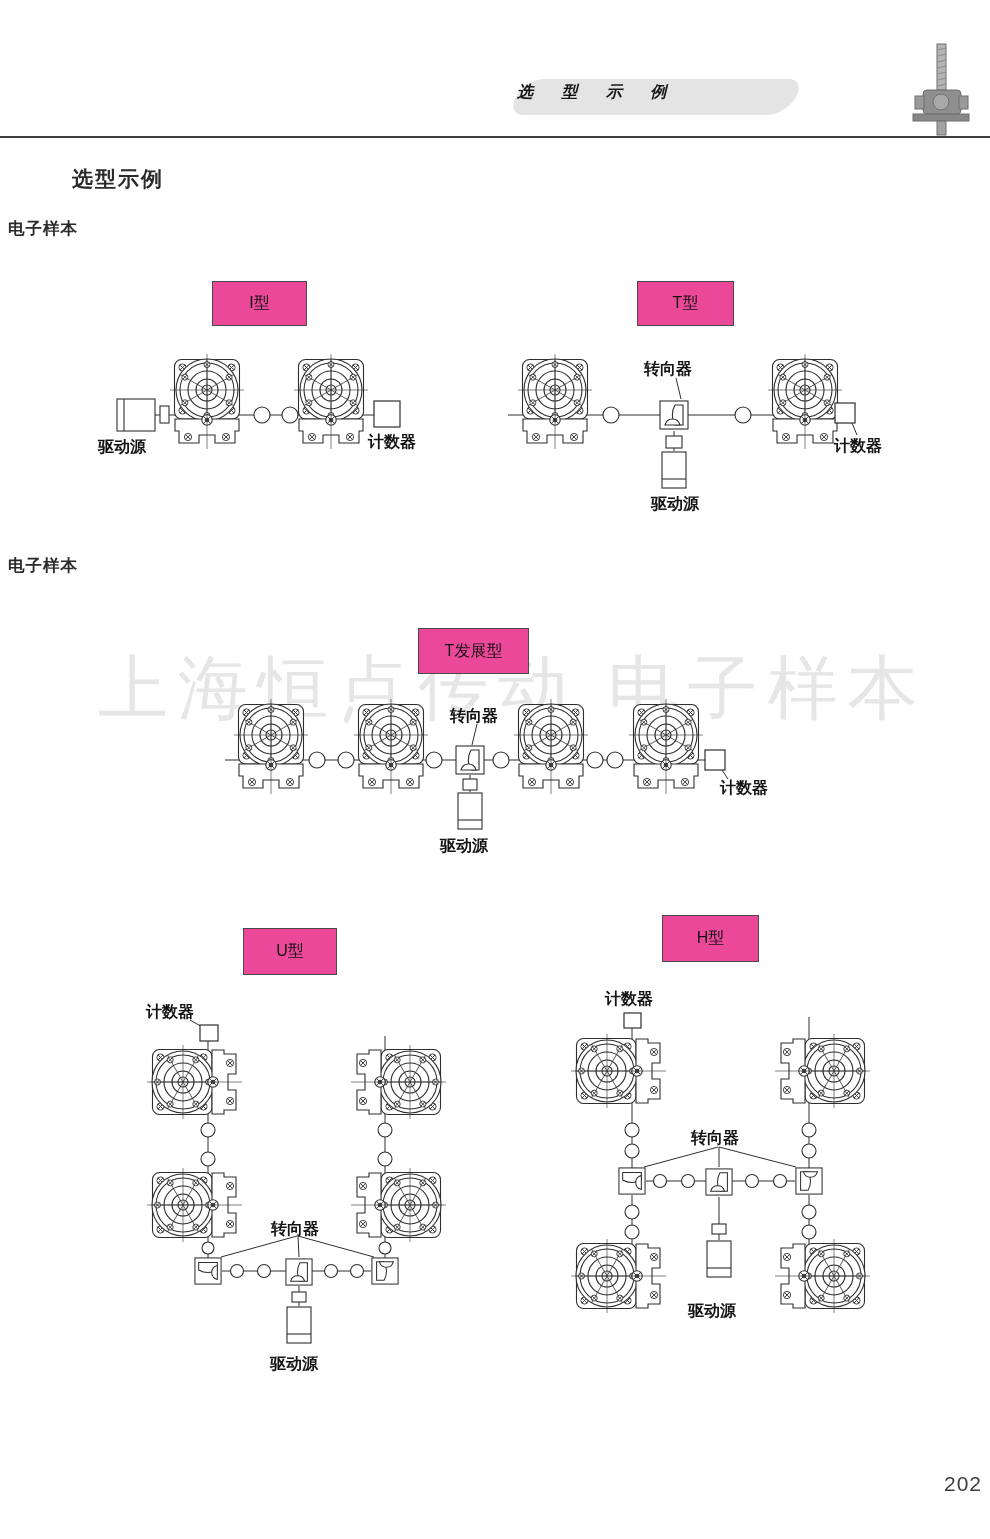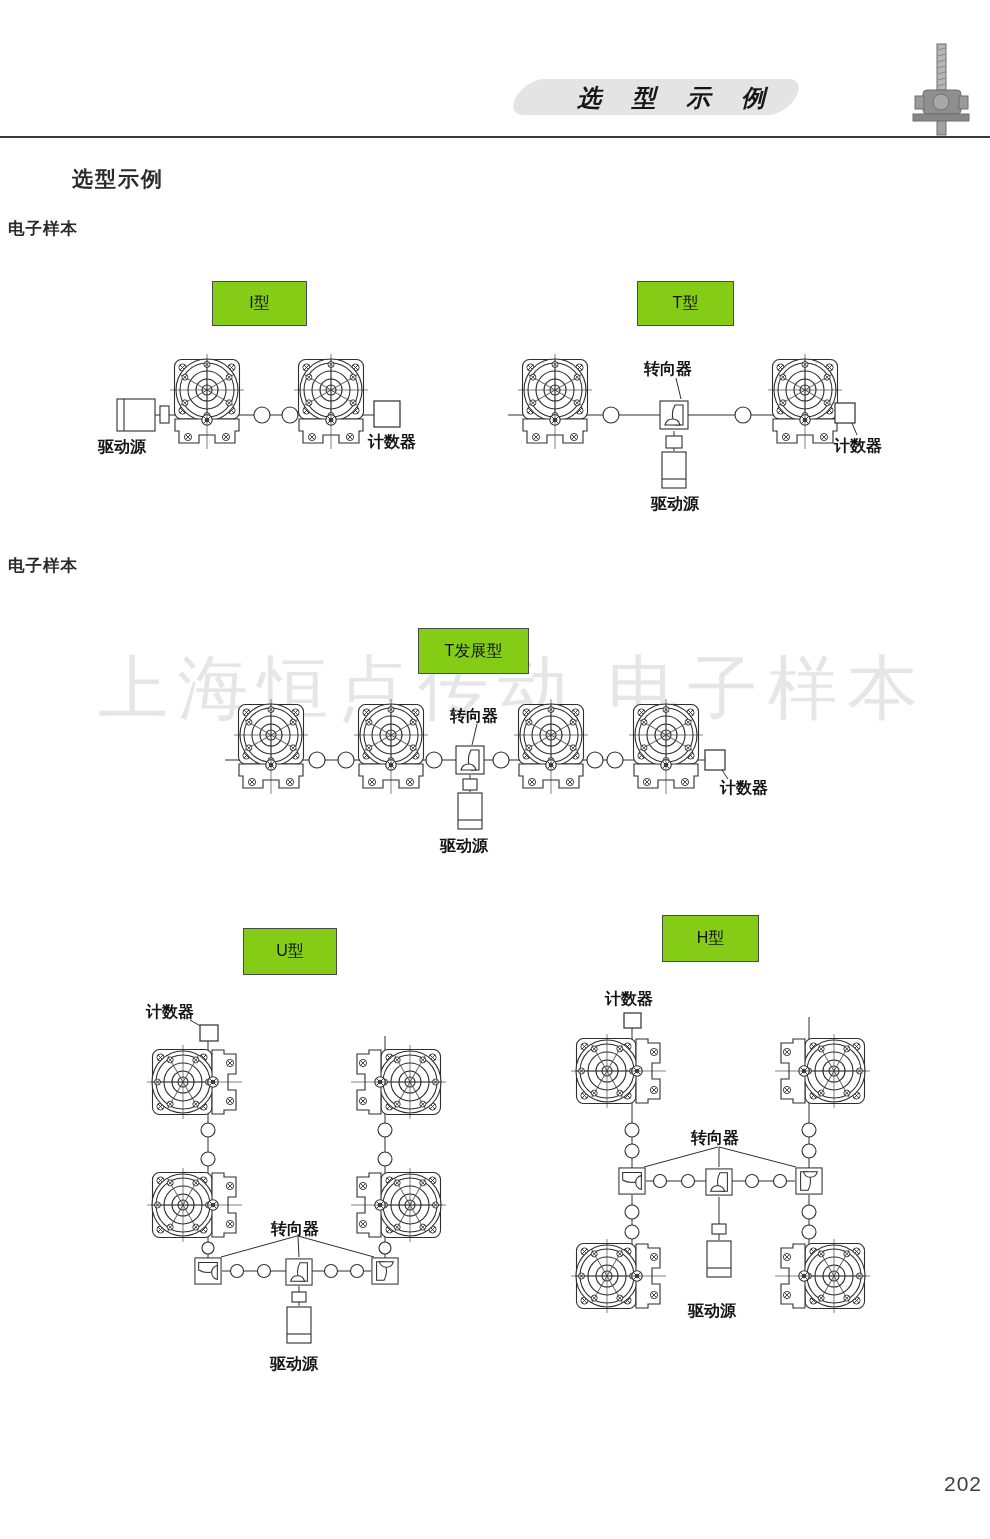--- a/index.html
+++ b/index.html
@@ -1,28 +1,28 @@
 <!DOCTYPE html>
 <html><head>
 <meta charset="utf-8">
 <style>
   html,body{margin:0;padding:0;background:#ffffff;}
   .page{position:relative;width:990px;height:1539px;background:#ffffff;overflow:hidden;
         font-family:"Liberation Sans",sans-serif;color:#1e1e1e;}
   .abs{position:absolute;}
   .banner-shape{position:absolute;left:516px;top:79px;width:280px;height:36px;
         background:#e4e4e4;border-radius:18px;transform:skewX(-30deg);}
-  .banner-text{position:absolute;left:544px;top:82px;width:266px;text-align:center;
-        font-size:24px;font-weight:bold;font-style:italic;letter-spacing:12px;color:#161616;white-space:nowrap;}
+  .banner-text{position:absolute;left:517px;top:82px;width:266px;
+        font-size:16px;font-weight:bold;font-style:italic;letter-spacing:12px;color:#161616;white-space:nowrap;}
   .hr{position:absolute;left:0;top:136px;width:990px;border-top:2px solid #3c3c3c;}
   .page-title{position:absolute;left:24px;top:165px;font-size:21px;font-weight:bold;color:#2a2a2a;letter-spacing:2px;margin-left:48px;}
   .section-title{position:absolute;font-size:16.5px;font-weight:bold;color:#2a2a2a;letter-spacing:1px;}
   .watermark{position:absolute;left:82px;top:642px;font-size:70px;color:#e6e6e6;
         white-space:nowrap;letter-spacing:10px;z-index:0;margin-left:16px;}
-  .typebox{position:absolute;border:1.5px solid #4a4a4a;background:#84cc16;display:flex;
+  .typebox{position:absolute;border:1.5px solid #4a4a4a;background:#ec4899;display:flex;
         align-items:center;justify-content:center;font-size:16px;color:#111;z-index:3;}
   .lbl{position:absolute;font-size:16px;font-weight:600;color:#141414;white-space:nowrap;z-index:3;}
   svg.diag{position:absolute;z-index:2;overflow:visible;}
   .pagenum{position:absolute;left:944px;top:1472px;font-size:21px;color:#3f3f3f;letter-spacing:1px;}
   .diagwrap{position:absolute;z-index:2;}
 </style>
 </head>
 <body>
 
 <div class="page">

